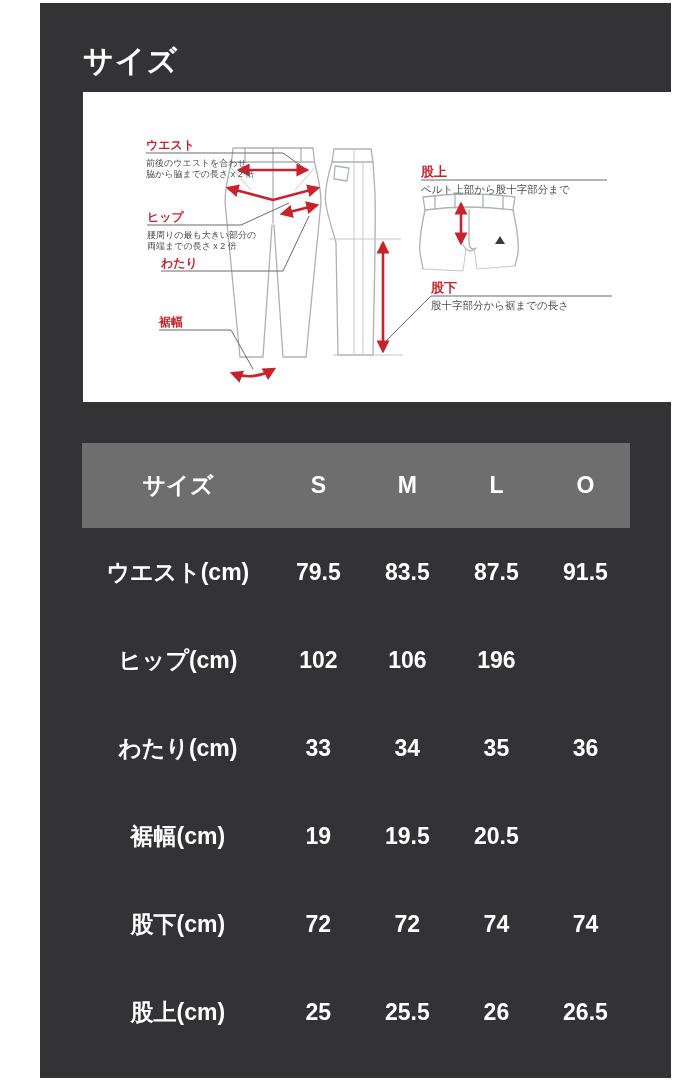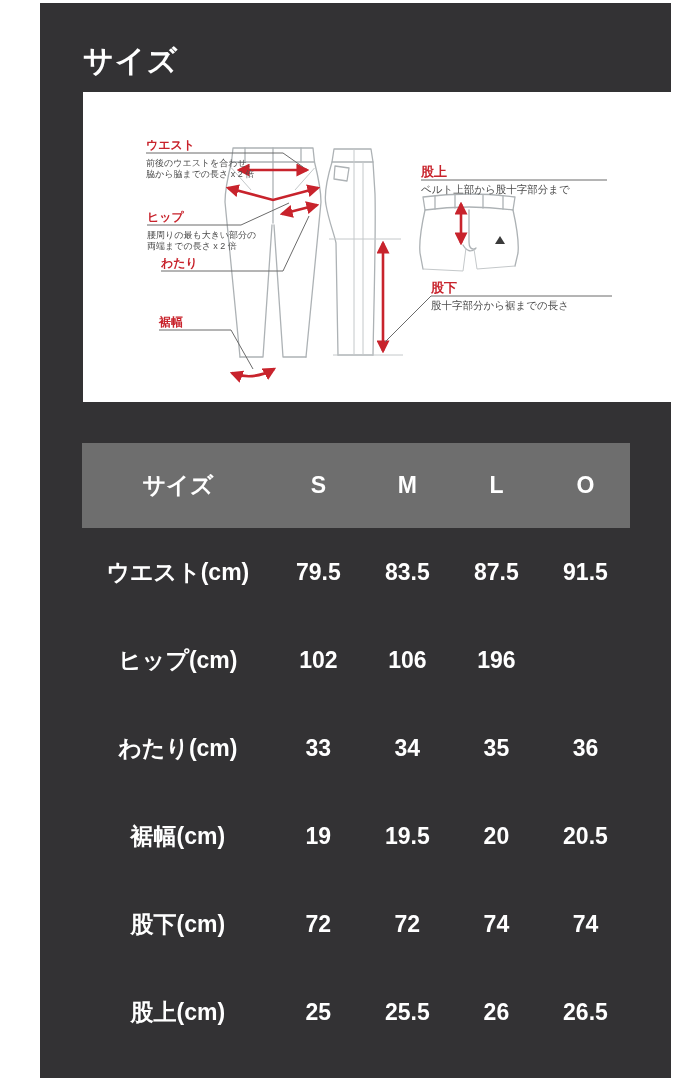--- a/index.html
+++ b/index.html
@@ -150,21 +150,20 @@
         <div class="cell">33</div>
         <div class="cell">34</div>
         <div class="cell">35</div>
         <div class="cell">36</div>
       </div>
 
       <div class="tr body-row">
         <div class="cell">裾幅(cm)</div>
         <div class="cell">19</div>
         <div class="cell">19.5</div>
-        <div class="cell">20</div>
         <div class="cell">20.5</div>
       </div>
 
       <div class="tr body-row">
         <div class="cell">股下(cm)</div>
         <div class="cell">72</div>
         <div class="cell">72</div>
         <div class="cell">74</div>
         <div class="cell">74</div>
       </div>

